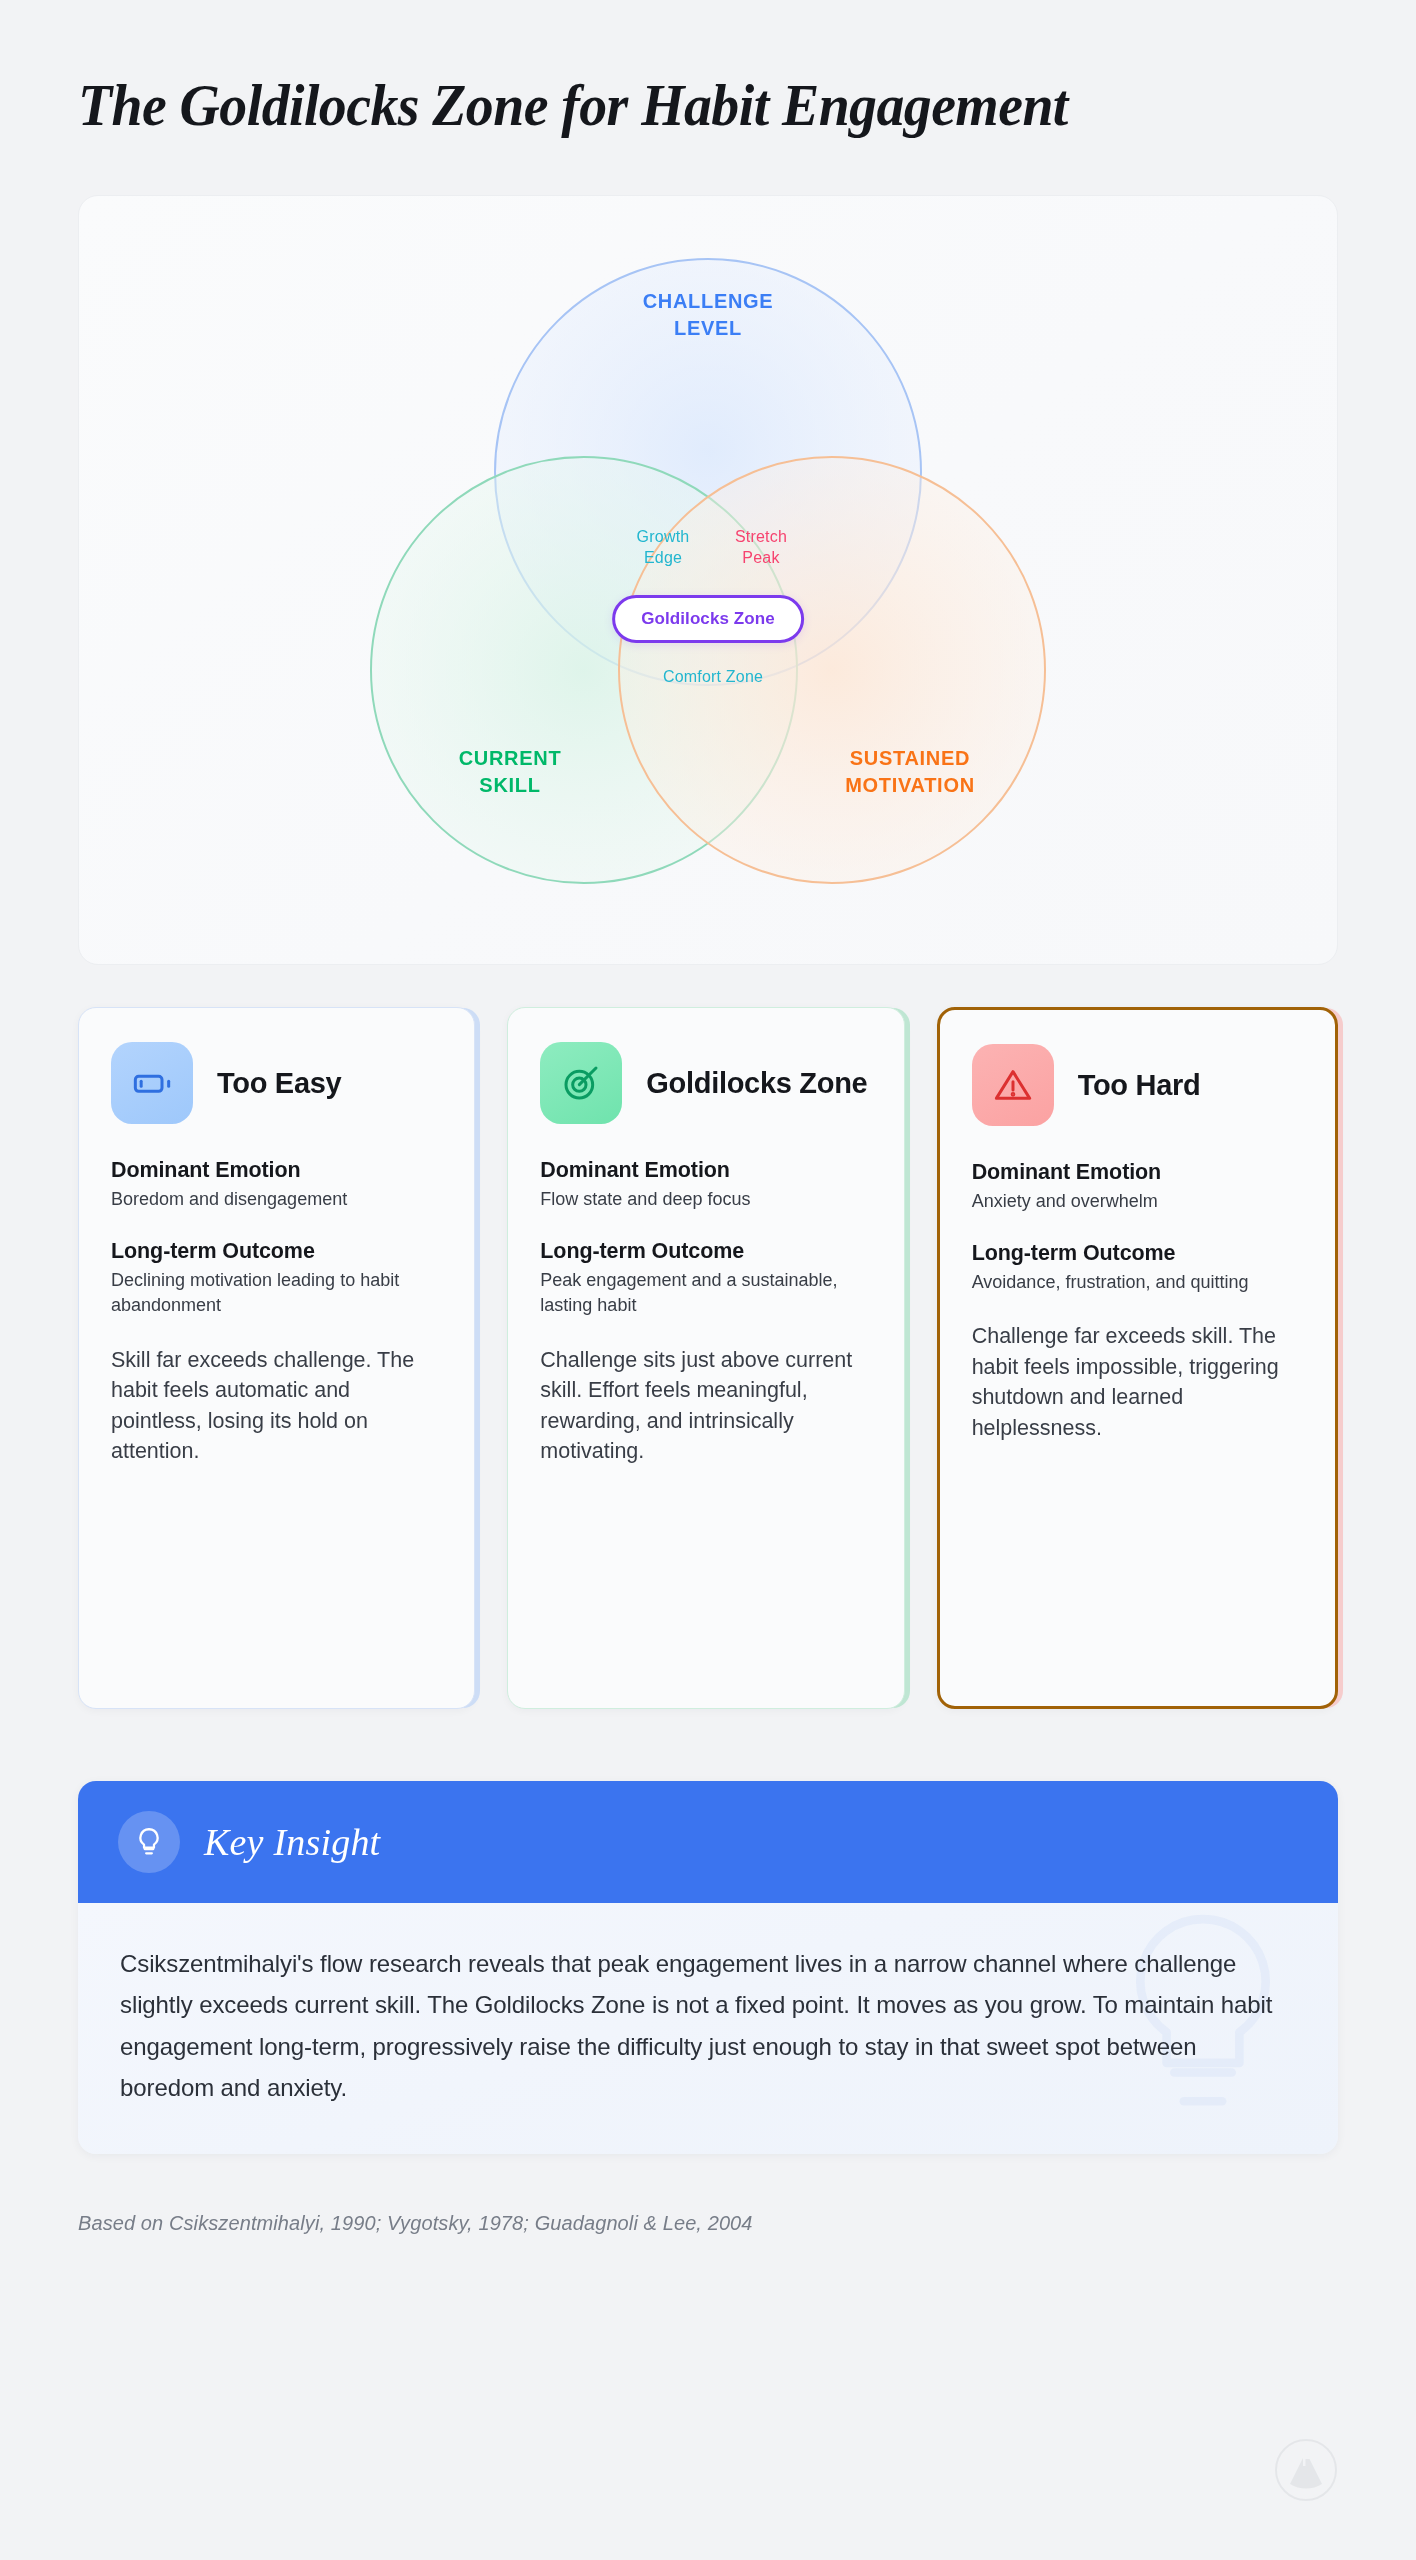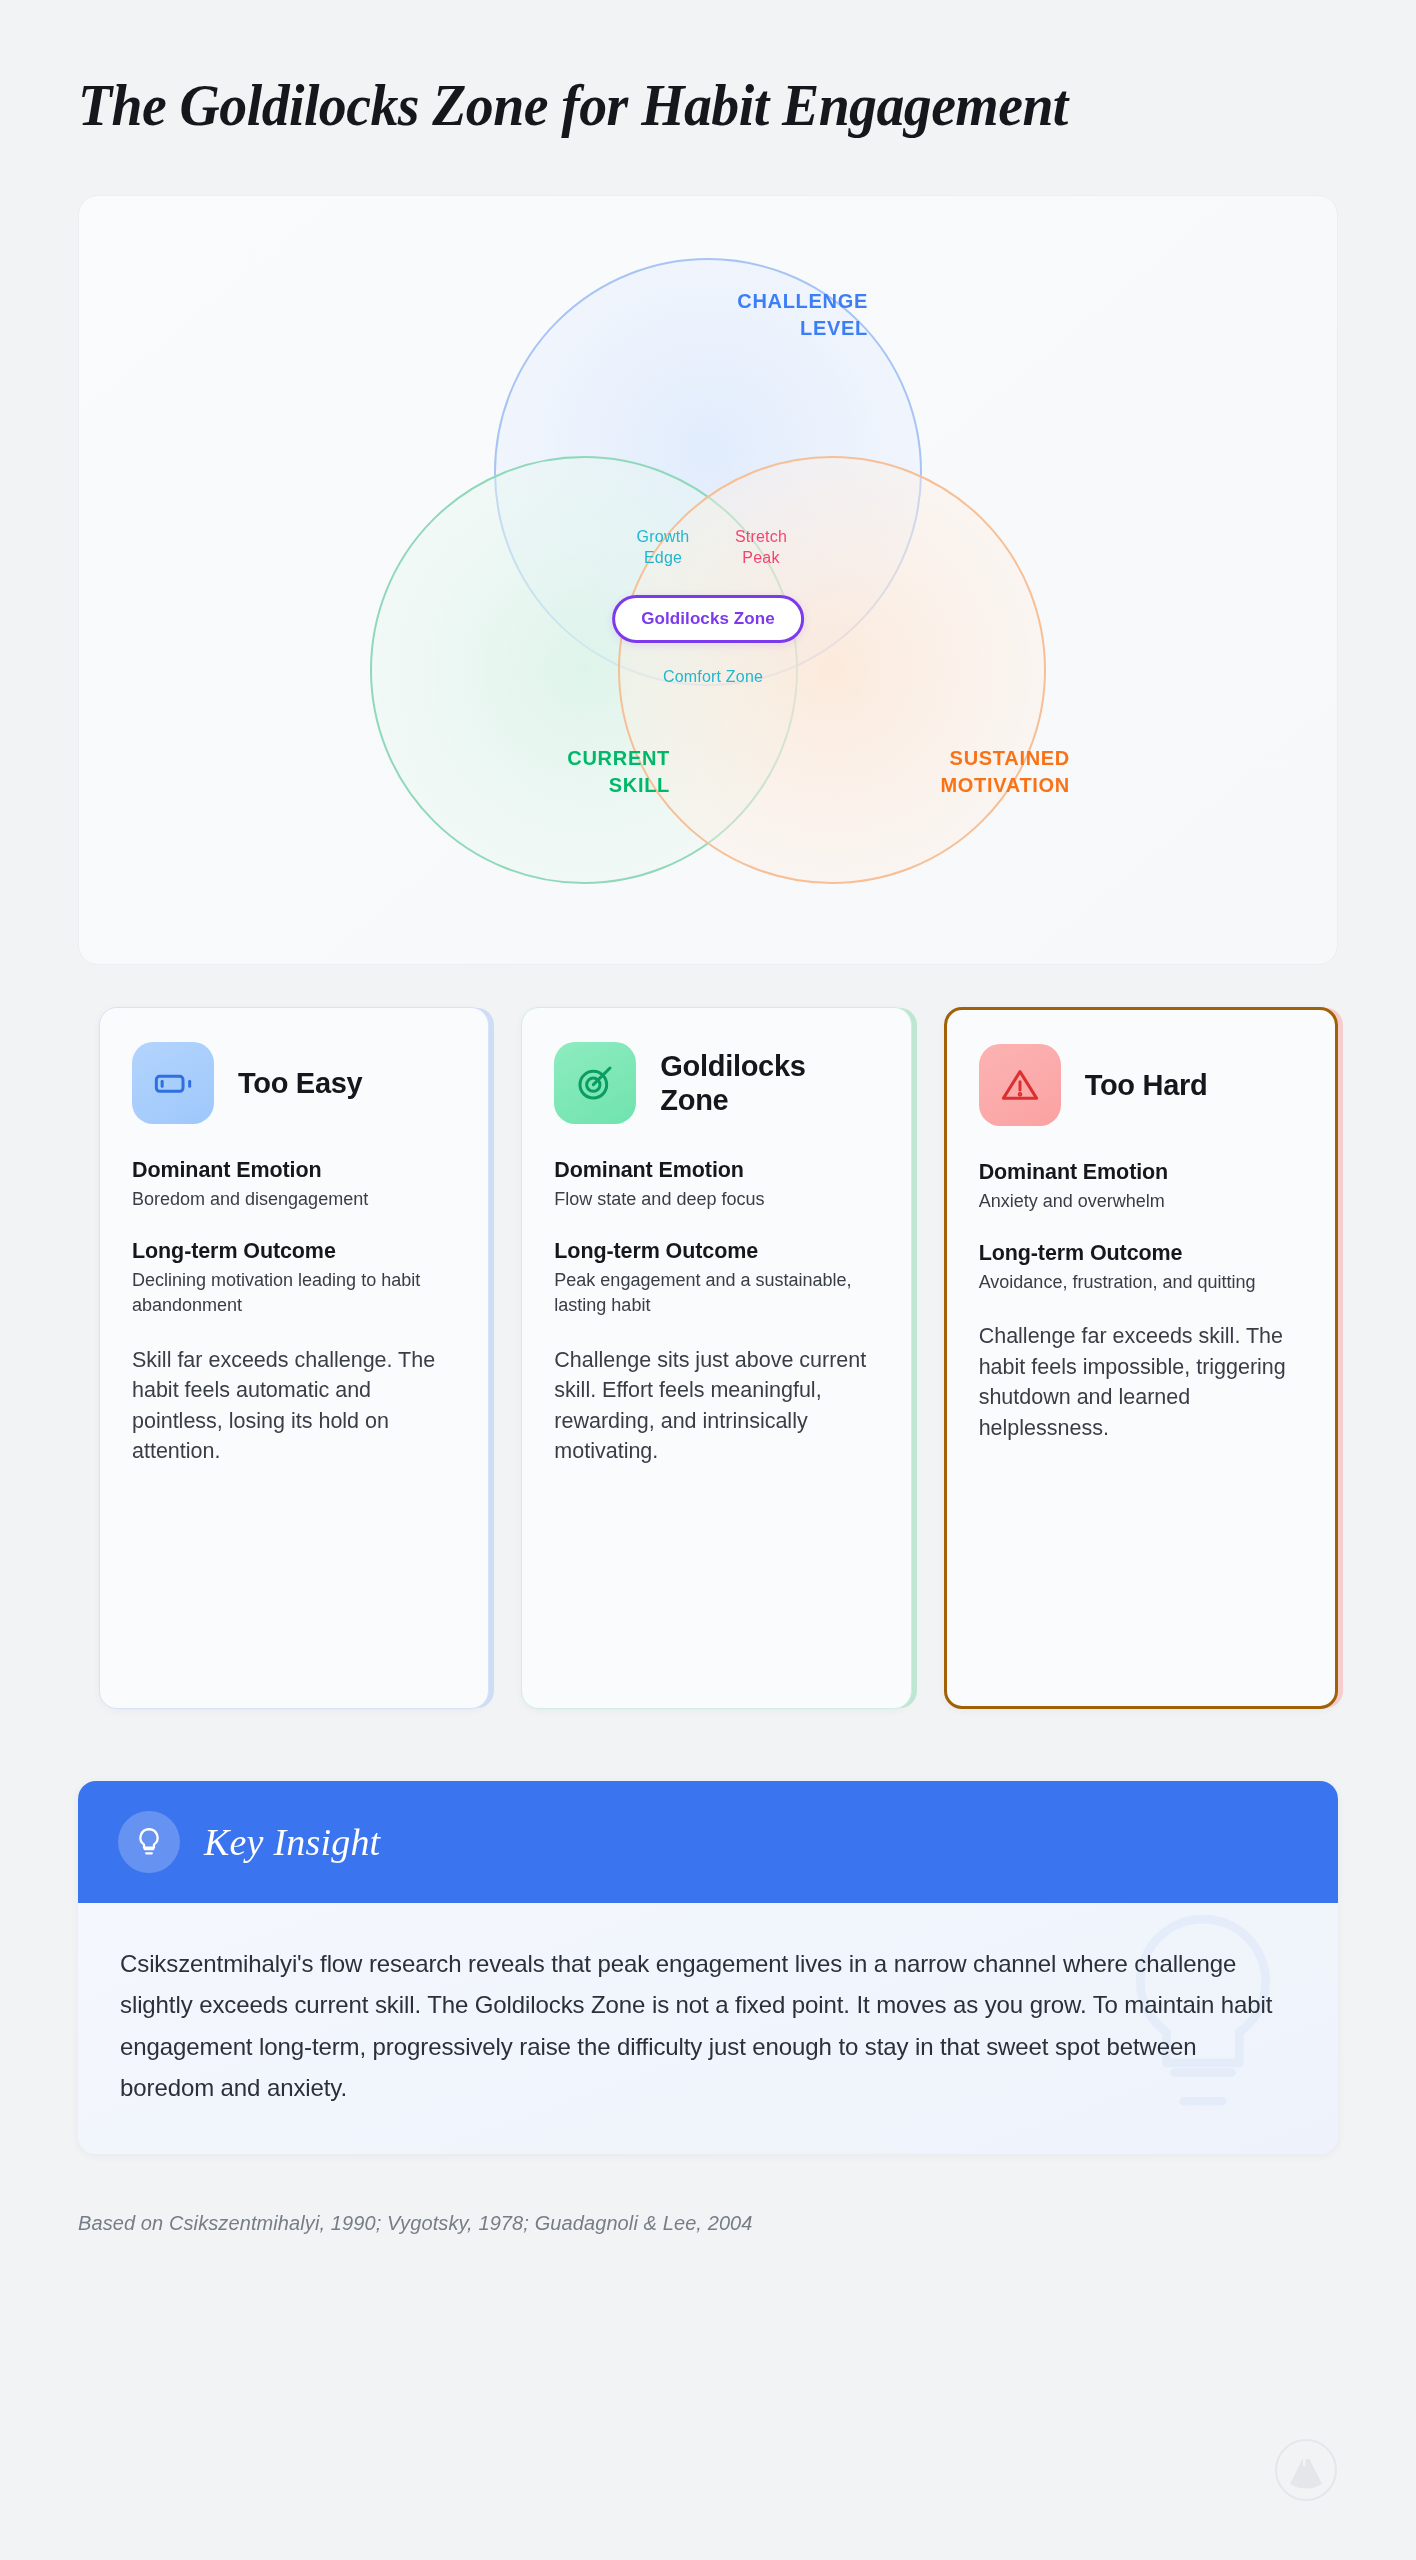--- a/index.html
+++ b/index.html
@@ -61,21 +61,21 @@
     left: 50%;
     top: 50%;
     transform: translate(-50%, -50%);
     width: 700px;
     height: 680px;
   }
   .venn-svg { display: block; width: 700px; height: 680px; }
 
   .venn-label {
     position: absolute;
-    text-align: right;
+    text-align: center;
     font-weight: 700;
     font-size: 20px;
     letter-spacing: 0.7px;
     line-height: 1.32;
     white-space: pre-line;
   }
   .vl-challenge { left: 190px; top: 48px;  width: 320px; color: #3b7ef5; }
   .vl-skill     { left: -8px;  top: 505px; width: 320px; color: #00b869; }
   .vl-motiv     { left: 392px; top: 505px; width: 320px; color: #f97316; }
 
@@ -117,21 +117,21 @@
     align-items: stretch;
   }
   .card {
     flex: 1 1 0;
     background: #fafbfc;
     border-radius: 18px;
     padding: 34px 32px 40px 32px;
     position: relative;
     min-height: 702px;
   }
-  .card.blue  { border: 1px solid #d7e3f7; box-shadow: 6px 0 0 -1px #cdddf6, 0 2px 8px rgba(20,30,60,0.04); margin-left: 21px; }
+  .card.blue  { border: 1px solid #d7e3f7; box-shadow: 6px 0 0 -1px #cdddf6, 0 2px 8px rgba(20,30,60,0.04); }
   .card.green { border: 1px solid #cfeede; box-shadow: 6px 0 0 -1px #bfe6d3, 0 2px 8px rgba(20,30,60,0.04); }
   .card.red   { border: 3px solid #a16207; box-shadow: 6px 0 0 -1px #f6cccc, 0 2px 8px rgba(20,30,60,0.04); }
 
   .card-head {
     display: flex;
     align-items: center;
     gap: 24px;
     margin-bottom: 34px;
   }
   .card-icon {

